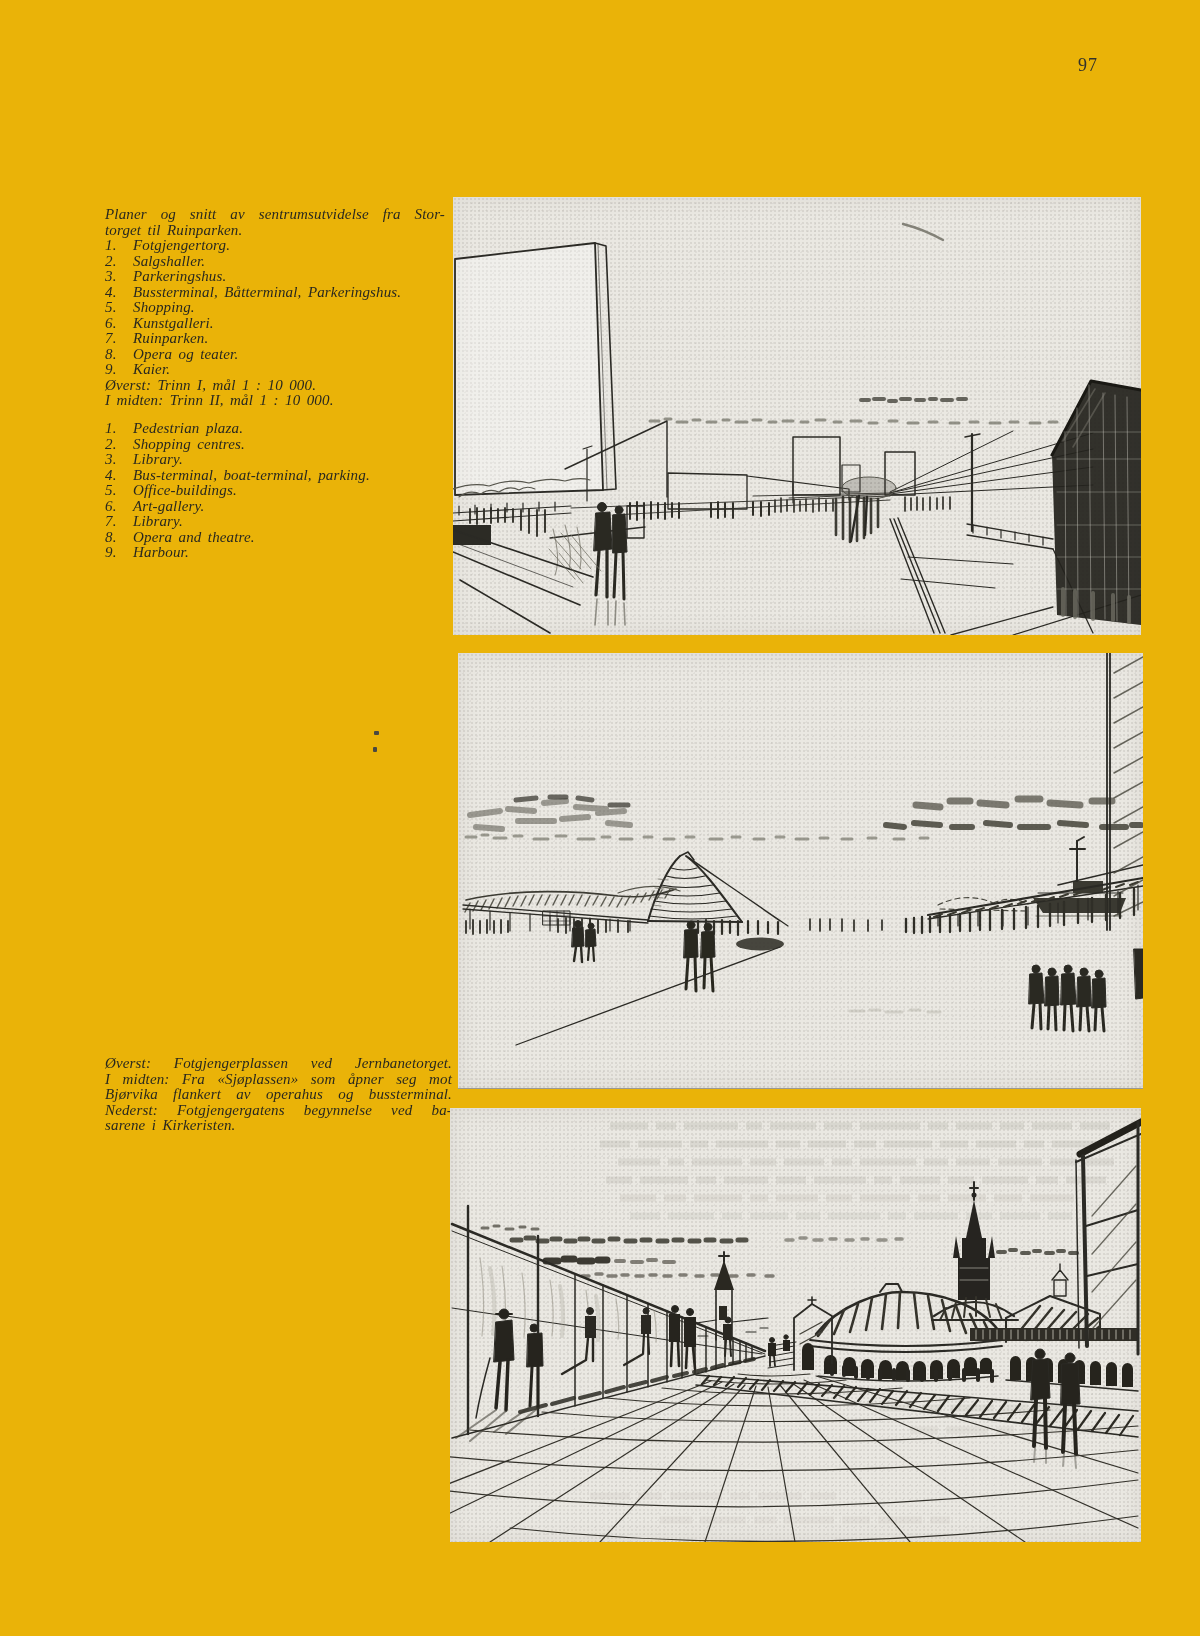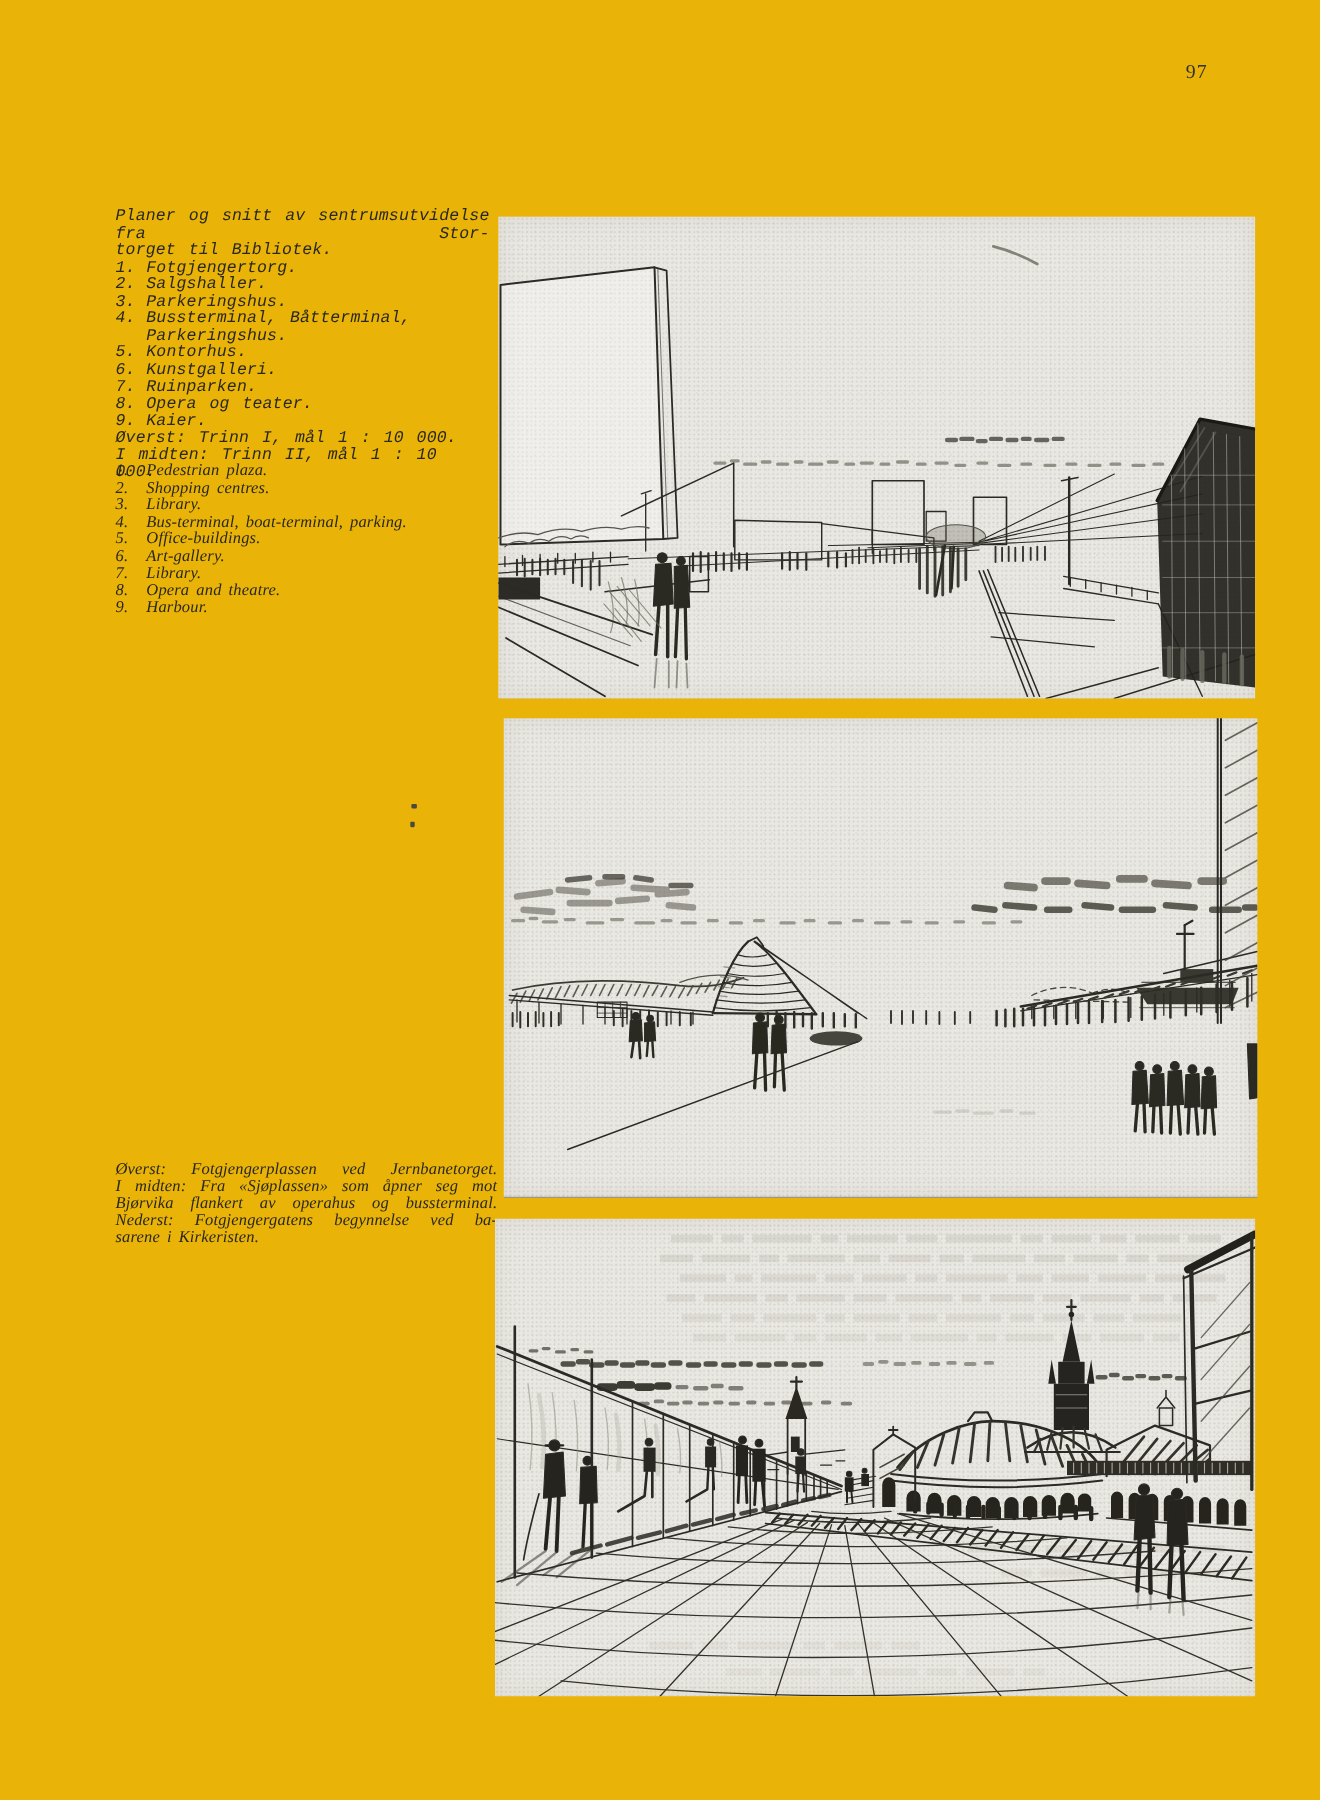--- a/index.html
+++ b/index.html
@@ -6,21 +6,21 @@
   .page{position:relative;width:1200px;height:1636px;background:#eab308;overflow:hidden;
         font-family:"Liberation Serif","DejaVu Serif",serif;color:#26251f;}
   .pageno{position:absolute;left:1078px;top:55px;font-size:18px;letter-spacing:1px;color:#33322c;}
   .cap{position:absolute;font-style:italic;font-size:15px;line-height:15.5px;
        word-spacing:2.5px;letter-spacing:.15px;color:#29281f;}
   .cap .line{min-height:15.5px;}
   .cap .line.j{text-align:justify;text-align-last:justify;}
   .cap .row{display:flex;}
   .cap .num{width:28px;flex:0 0 28px;}
   .cap .txt{flex:1;}
-  .norw{left:105px;top:189px;width:340px;font-family:Liberation Mono, monospace;}
+  .norw{left:105px;top:207px;width:340px;}
   .engl{left:105px;top:421px;width:340px;}
   .botcap{left:105px;top:1056px;width:347px;}
   .sketch{position:absolute;margin:0;background-color:#eae8e2;
     background-image:radial-gradient(rgba(115,112,102,.14) 1px, transparent 1px),
                      radial-gradient(rgba(115,112,102,.09) 1px, transparent 1px);
     background-size:4px 4px,7px 7px;background-position:0 0,2px 3px;
     box-shadow:inset 0 0 22px rgba(95,92,82,.10);}
   .sketch svg{display:block;width:100%;height:100%;}
   .sketch.top{left:453px;top:197px;width:688px;height:438px;}
   .sketch.mid{left:458px;top:653px;width:685px;height:435px;border-bottom:1px solid rgba(90,88,78,.55);}
@@ -31,40 +31,40 @@
 </style>
 </head>
 <body>
 
 <div class="page">
 
   <div class="pageno">97</div>
 
   <section class="cap norw">
     <div class="line j">Planer og snitt av sentrumsutvidelse fra Stor-</div>
-    <div class="line">torget til Bibliotek.</div>
+    <div class="line">torget til Ruinparken.</div>
     <div class="row">
         <span class="num">1.</span>
         <span class="txt">Fotgjengertorg.</span>
       </div>
     <div class="row">
         <span class="num">2.</span>
         <span class="txt">Salgshaller.</span>
       </div>
     <div class="row">
         <span class="num">3.</span>
         <span class="txt">Parkeringshus.</span>
       </div>
     <div class="row">
         <span class="num">4.</span>
         <span class="txt">Bussterminal, Båtterminal, Parkeringshus.</span>
       </div>
     <div class="row">
         <span class="num">5.</span>
-        <span class="txt">Kontorhus.</span>
+        <span class="txt">Shopping.</span>
       </div>
     <div class="row">
         <span class="num">6.</span>
         <span class="txt">Kunstgalleri.</span>
       </div>
     <div class="row">
         <span class="num">7.</span>
         <span class="txt">Ruinparken.</span>
       </div>
     <div class="row">

